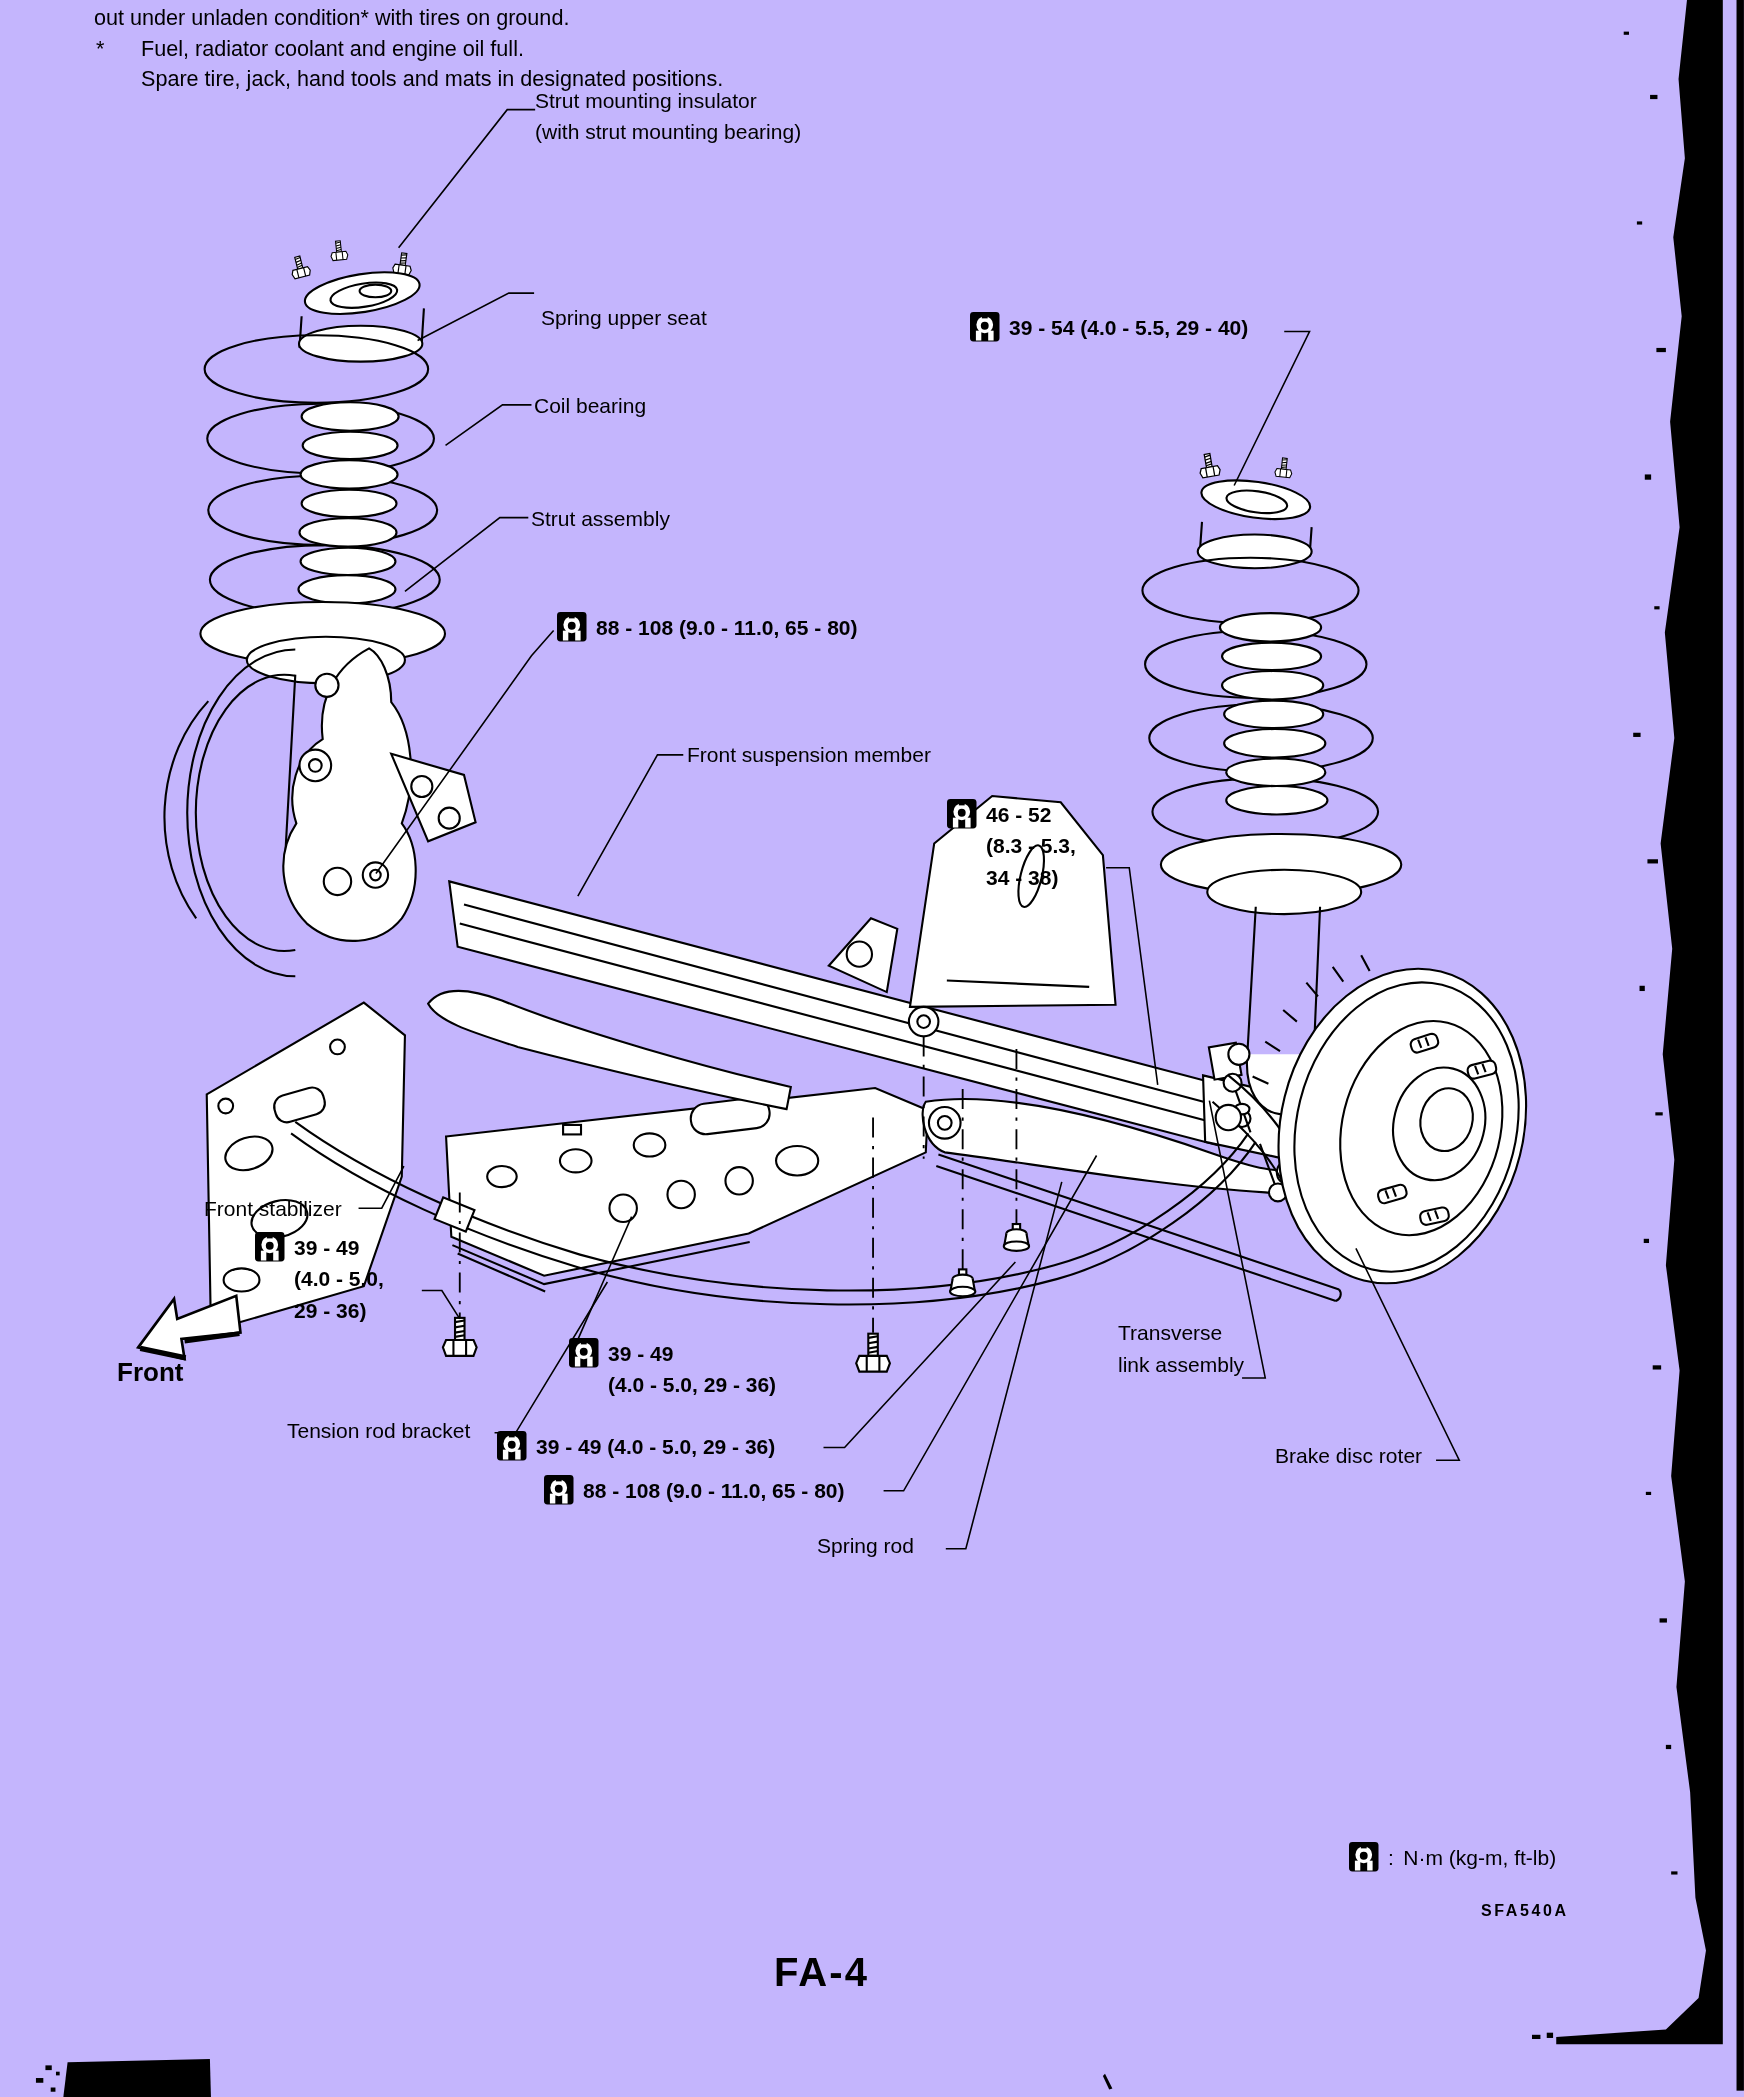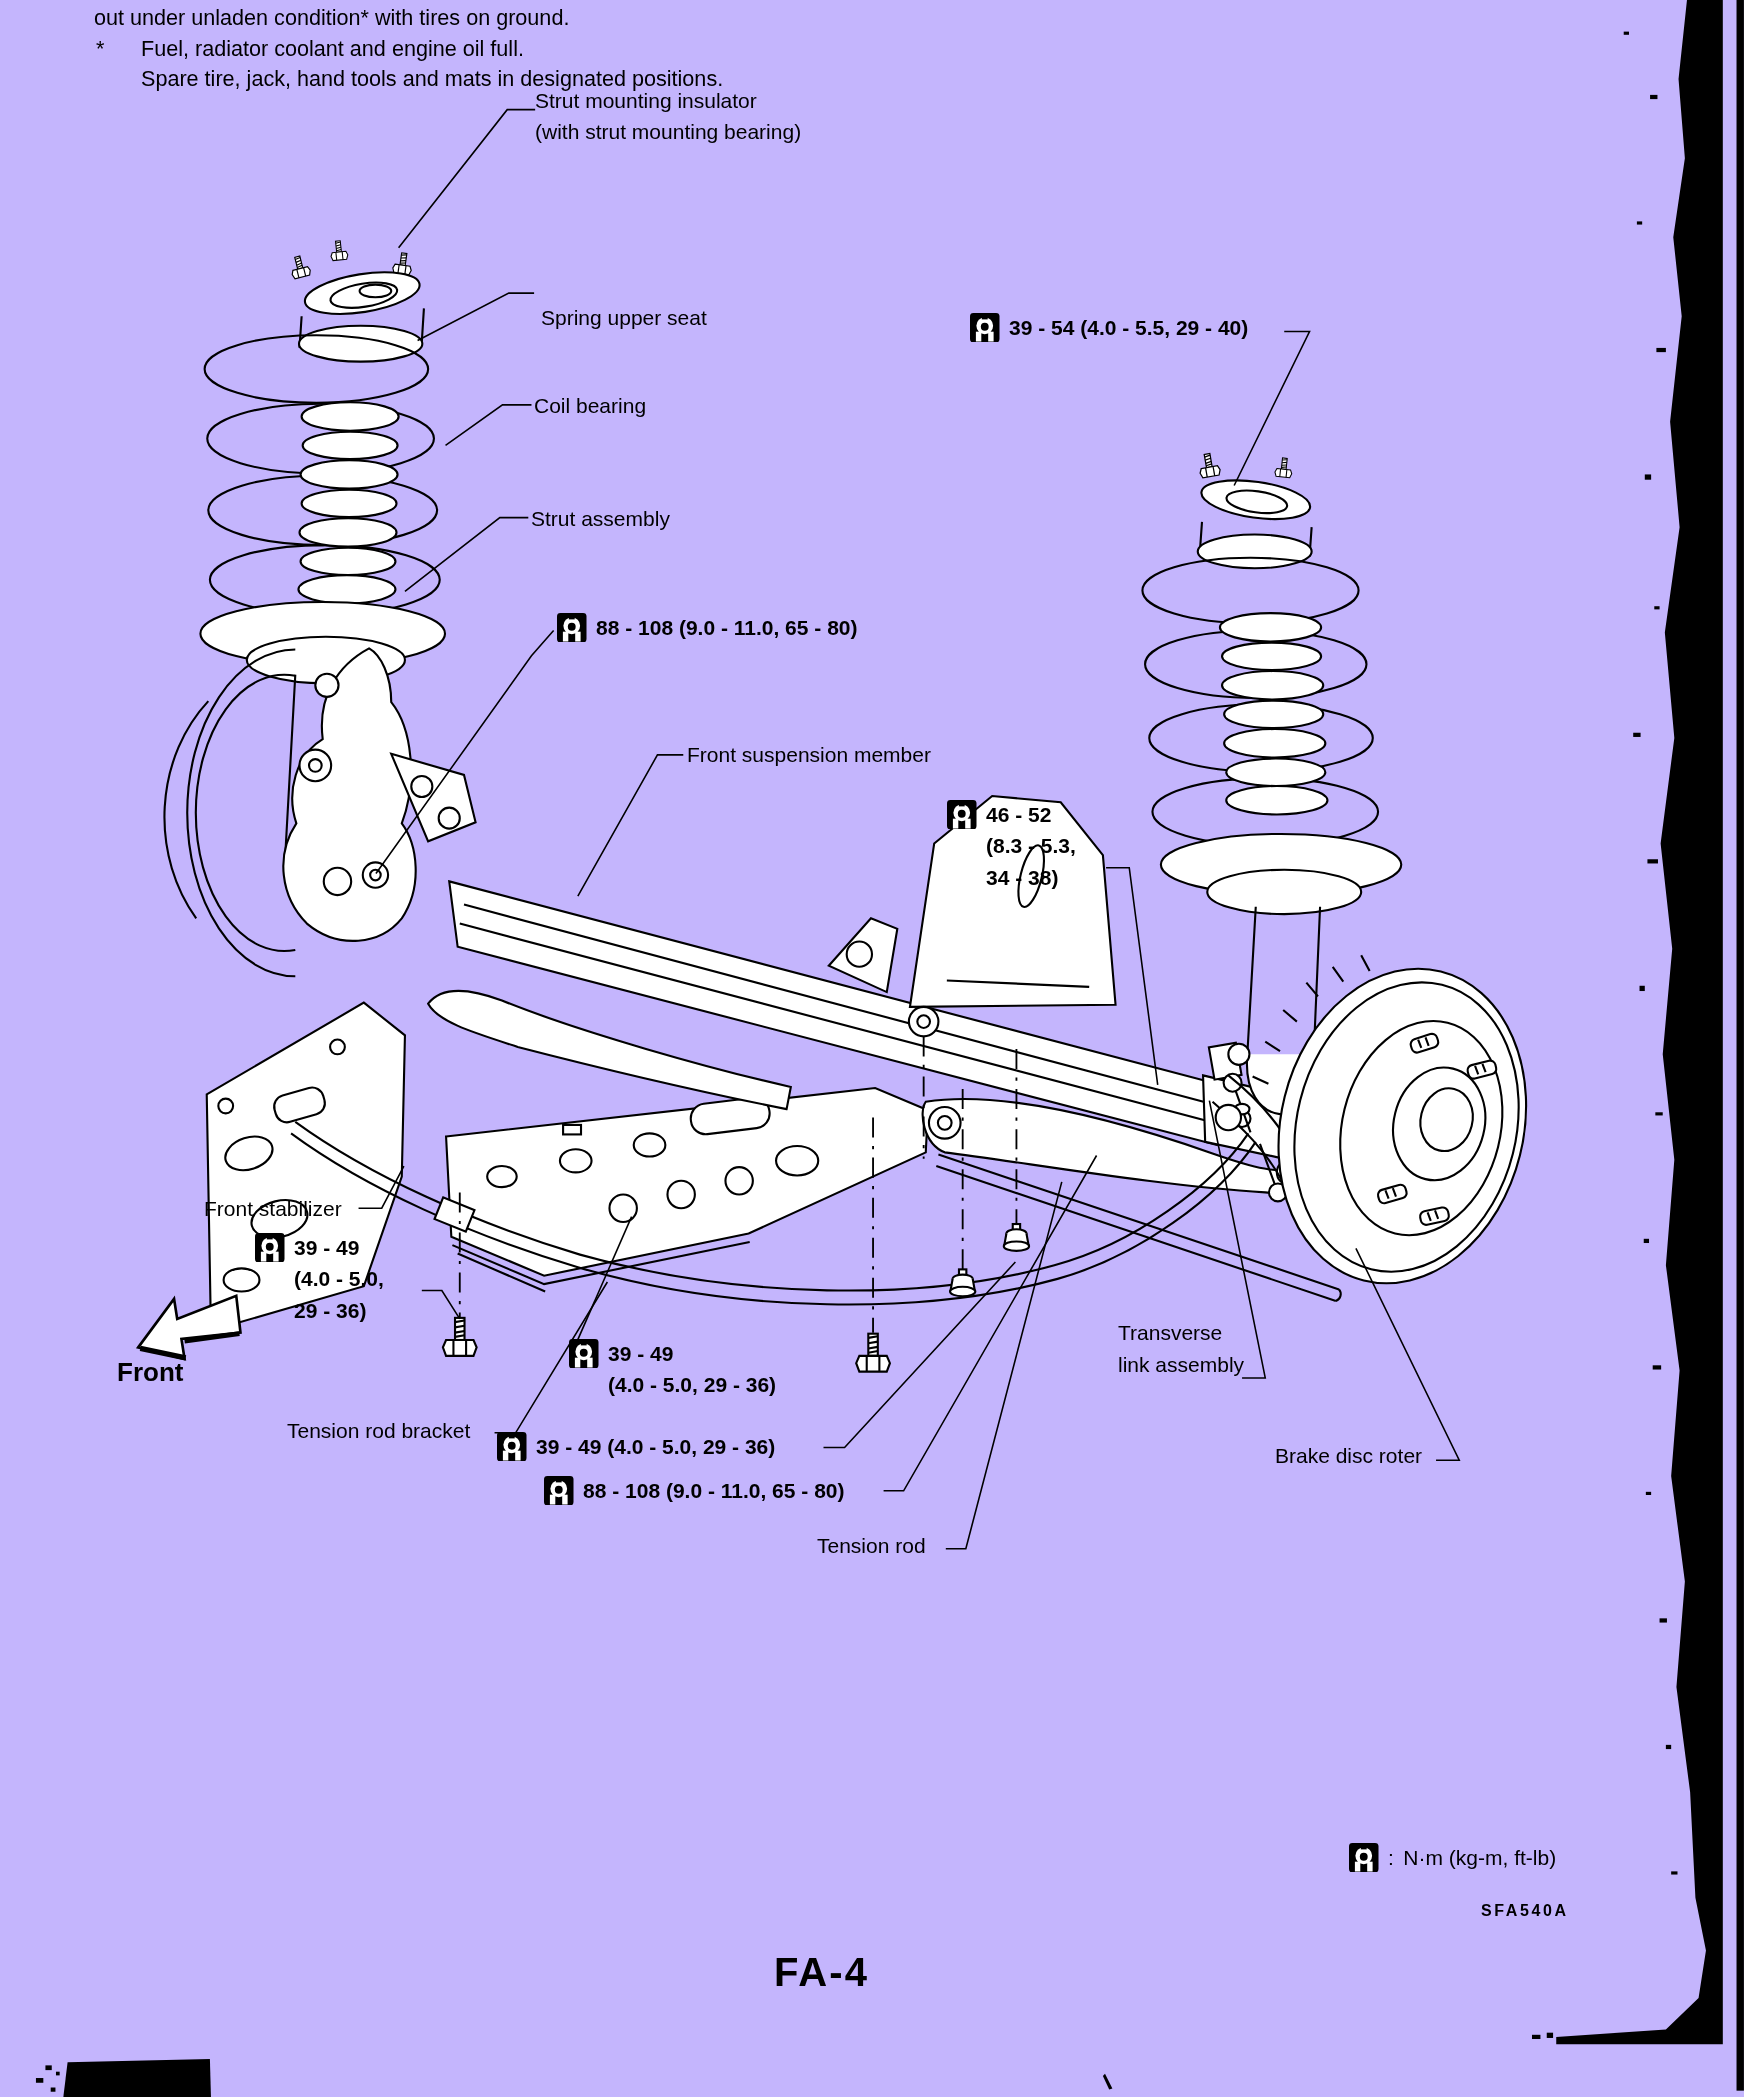--- a/index.html
+++ b/index.html
@@ -14,21 +14,21 @@
   .lbl{
     position:absolute;
     font-size:21px;
     line-height:31px;
     white-space:nowrap;
     color:#000;
     letter-spacing:0px;
   }
   .note{font-size:21.6px;line-height:31px;}
   .torq{font-weight:bold;}
-  .trow{display:flex;align-items:center;gap:9.5px;}
+  .trow{display:flex;align-items:flex-start;gap:9.5px;}
   .ticon{width:29.5px;height:29.5px;flex:0 0 auto;}
   .tline{margin-left:39px;line-height:32px;}
   .big-page-num{font-size:40px;font-weight:bold;letter-spacing:2.1px;}
   .fig-code{font-size:16px;letter-spacing:2.6px;font-weight:600;}
   .front-lbl{font-size:26px;font-weight:600;}
   svg.diagram{position:absolute;left:0;top:0;}
 </style>
 </head>
 <body>
 
@@ -318,21 +318,21 @@
     <div>(with strut mounting bearing)</div>
   </div>
 
   <div class="lbl" style="left:541px; top:278px;margin-top:24px;">Spring upper seat</div>
   <div class="lbl" style="left:534px; top:390px;">Coil bearing</div>
   <div class="lbl" style="left:531px; top:503px;">Strut assembly</div>
   <div class="lbl" style="left:687px; top:739px;">Front suspension member</div>
   <div class="lbl" style="left:204px; top:1193px;">Front stabilizer</div>
   <div class="lbl front-lbl" style="left:117px; top:1357px;">Front</div>
   <div class="lbl" style="left:287px; top:1415px;">Tension rod bracket</div>
-  <div class="lbl" style="left:817px; top:1530px;">Tension rod</div>
+  <div class="lbl" style="left:817px; top:1530px;">Spring rod</div>
 
   <div class="lbl" style="left:1118px; top:1317px; line-height:32px;">
     <div>Transverse</div>
     <div>link assembly</div>
   </div>
 
   <div class="lbl" style="left:1275px; top:1440px;">Brake disc roter</div>
 
   <div class="lbl torq trow" style="left:970px; top:312px;">
     <svg class="ticon" viewBox="0 0 60 60">

